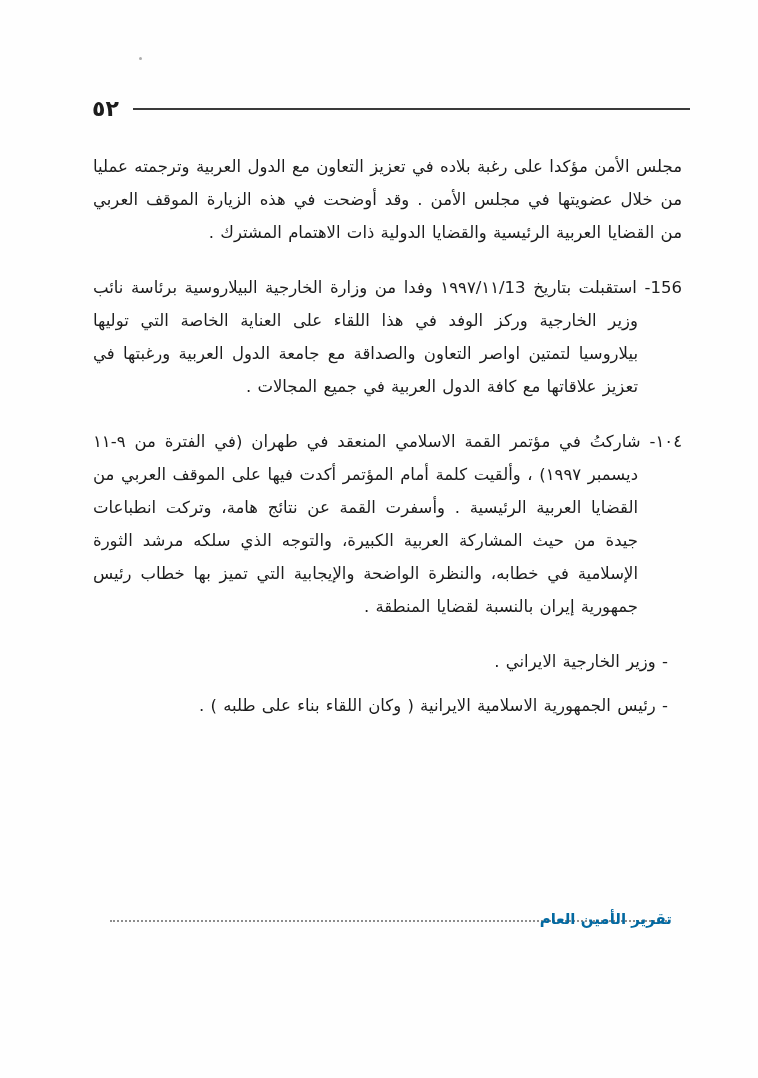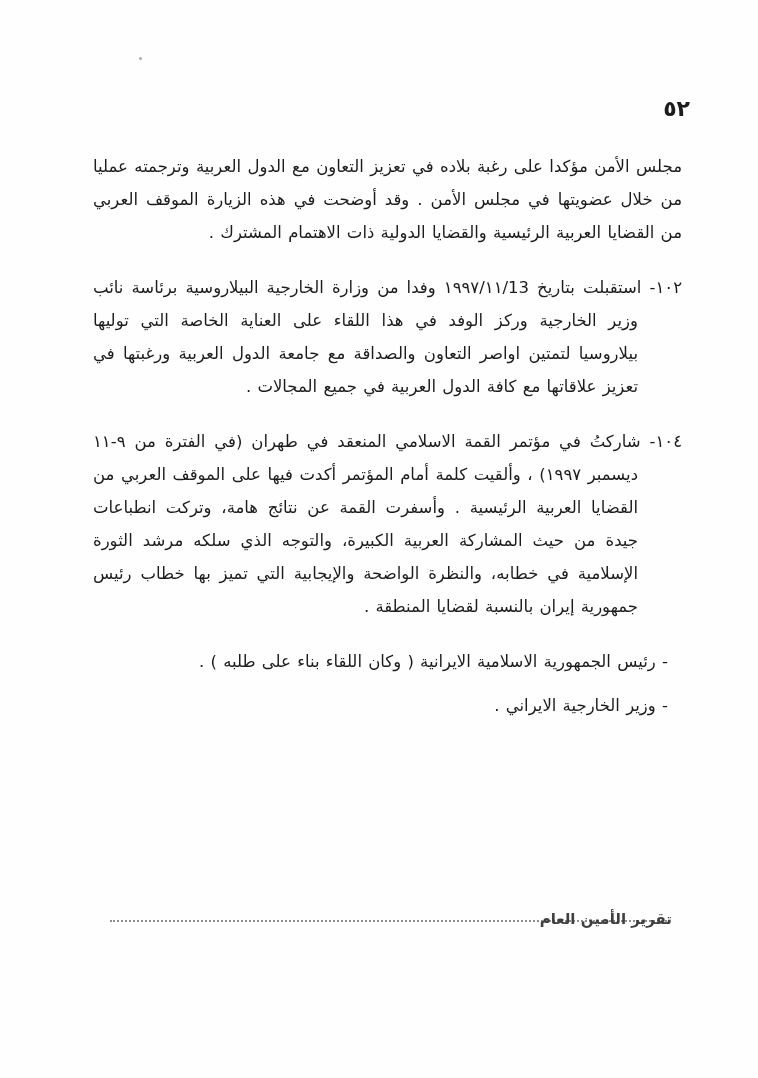--- a/index.html
+++ b/index.html
@@ -18,23 +18,22 @@
     top: 57px; left: 139px;
     width: 3px; height: 3px;
     border-radius: 50%;
     background: #8a8a8a;
     opacity: .7;
   }
   .header-rule {
     position: absolute;
     top: 98px; left: 92px; right: 68px;
     display: flex;
-    align-items: flex-end;
+    align-items: flex-start;
     gap: 14px;
-    flex-direction: column;
   }
   .page-number {
     font-size: 22px;
     font-weight: 700;
     line-height: 1;
     direction: rtl;
   }
   .rule-line {
     flex: 1;
     height: 0;
@@ -78,40 +77,40 @@
     position: absolute;
     top: 10px; left: 0; right: 0;
     border-top: 2px dotted #8d8d8d;
   }
   .footer-watermark {
     position: absolute;
     right: -2px; top: 0;
     direction: rtl;
     font-size: 15px;
     font-weight: 700;
-    color: #404040;
+    color: #0369a1;
     filter: blur(0.6px);
     letter-spacing: 1px;
     white-space: nowrap;
   }
 </style>
 </head>
 <body>
 
 <div class="ink-speck"></div>
 
 <div class="header-rule">
   <span class="page-number">٥٢</span>
   <div class="rule-line"></div>
 </div>
 
 <div class="document-body">
     <p class="para plain"><span>مجلس الأمن مؤكدا على رغبة بلاده في تعزيز التعاون مع الدول العربية وترجمته عمليا من خلال عضويتها في مجلس الأمن . وقد أوضحت في هذه الزيارة الموقف العربي من القضايا العربية الرئيسية والقضايا الدولية ذات الاهتمام المشترك .</span></p>
-    <p class="para numbered"><span class="para-number">١٠٢-</span>&nbsp;<span>استقبلت بتاريخ ١٩٩٧/١١/13 وفدا من وزارة الخارجية البيلاروسية برئاسة نائب وزير الخارجية وركز الوفد في هذا اللقاء على العناية الخاصة التي توليها بيلاروسيا لتمتين اواصر التعاون والصداقة مع جامعة الدول العربية ورغبتها في تعزيز علاقاتها مع كافة الدول العربية في جميع المجالات .</span></p>
+    <p class="para numbered"><span class="para-number">156-</span>&nbsp;<span>استقبلت بتاريخ ١٩٩٧/١١/13 وفدا من وزارة الخارجية البيلاروسية برئاسة نائب وزير الخارجية وركز الوفد في هذا اللقاء على العناية الخاصة التي توليها بيلاروسيا لتمتين اواصر التعاون والصداقة مع جامعة الدول العربية ورغبتها في تعزيز علاقاتها مع كافة الدول العربية في جميع المجالات .</span></p>
     <p class="para numbered"><span class="para-number">١٠٤-</span>&nbsp;<span>شاركتُ في مؤتمر القمة الاسلامي المنعقد في طهران (في الفترة من ٩-١١ ديسمبر ١٩٩٧) ، وألقيت كلمة أمام المؤتمر أكدت فيها على الموقف العربي من القضايا العربية الرئيسية . وأسفرت القمة عن نتائج هامة، وتركت انطباعات جيدة من حيث المشاركة العربية الكبيرة، والتوجه الذي سلكه مرشد الثورة الإسلامية في خطابه، والنظرة الواضحة والإيجابية التي تميز بها خطاب رئيس جمهورية إيران بالنسبة لقضايا المنطقة .</span></p>
+    <p class="para dash"><span class="dash-marker">-</span>&nbsp;<span>وزير الخارجية الايراني .</span></p>
     <p class="para dash"><span class="dash-marker">-</span>&nbsp;<span>رئيس الجمهورية الاسلامية الايرانية ( وكان اللقاء بناء على طلبه ) .</span></p>
-    <p class="para dash"><span class="dash-marker">-</span>&nbsp;<span>وزير الخارجية الايراني .</span></p>
   </div>
 
 <div class="footer">
   <div class="footer-line"></div>
   <span class="footer-watermark">تقرير الأمين العام</span>
 </div>
 
 </body></html>

